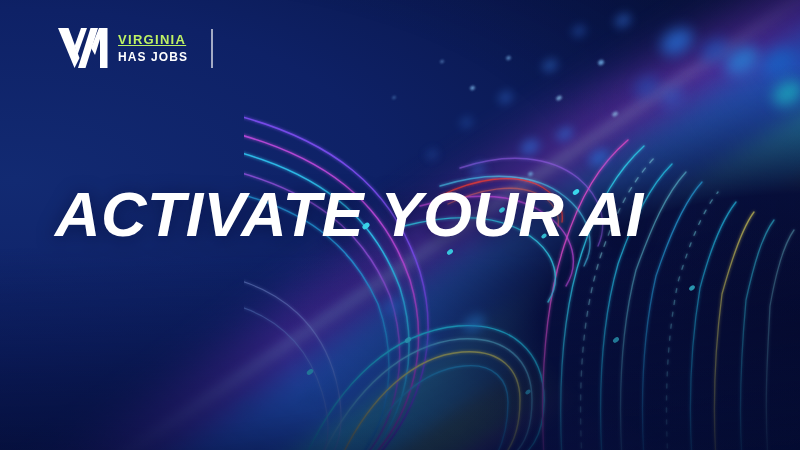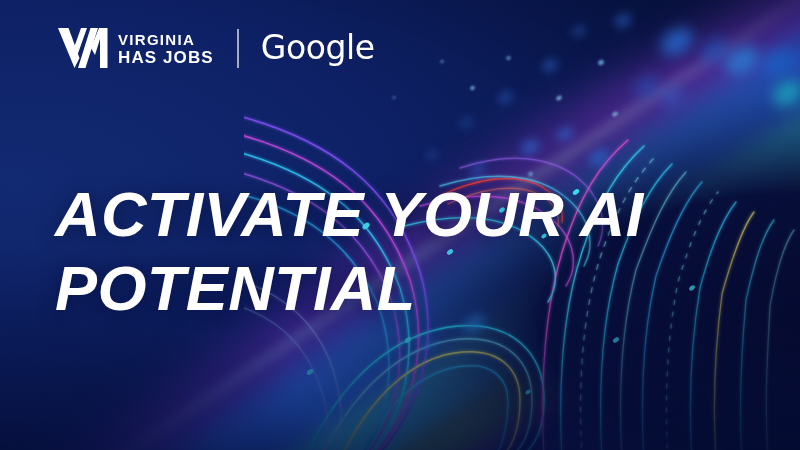--- a/index.html
+++ b/index.html
@@ -35,22 +35,22 @@
   .bokeh.big{filter:blur(7px);}
 
   .vignette{position:absolute;inset:0;pointer-events:none;
     background:radial-gradient(130% 115% at 18% 46%, rgba(0,0,0,0) 42%, rgba(2,6,30,.5) 100%);}
 
   
   .lockup{position:absolute;left:57px;top:25px;display:flex;align-items:center;height:46px;}
   .va-mark{width:52px;height:42px;margin-right:9px;flex:none;}
   .va-mark svg{display:block;width:100%;height:100%;}
   .va-words{display:flex;flex-direction:column;justify-content:center;height:42px;}
-  .va-l1{color:#ffffff;font-size:15px;font-weight:700;letter-spacing:1.3px;line-height:19px;}
-  .va-l2{color:#fff;font-size:17px;font-weight:700;letter-spacing:1.1px;line-height:17px;
+  .va-l1{color:#bef264;font-size:13px;font-weight:700;letter-spacing:1.3px;line-height:19px;text-decoration:underline;}
+  .va-l2{color:#fff;font-size:12px;font-weight:700;letter-spacing:1.1px;line-height:17px;
          text-align:right;}
   .divider{width:2px;height:39px;background:rgba(255,255,255,.62);margin:0 22px 0 23px;flex:none;}
   .google{color:#fff;font-size:33px;font-weight:400;letter-spacing:-.4px;
           font-family:"DejaVu Sans",sans-serif;line-height:1;margin-top:-2px;}
 
   
   .headline{position:absolute;left:55px;top:177px;margin:0;color:#fff;
             font-size:63px;font-weight:700;line-height:74px;letter-spacing:.4px;
             font-family:"Liberation Sans",sans-serif;white-space:nowrap;
             text-shadow:0 2px 18px rgba(4,10,46,.55);}
@@ -222,21 +222,19 @@
       </svg>
     </div>
 
     <div class="va-words">
       <div class="va-l1">VIRGINIA</div>
       <div class="va-l2">HAS JOBS</div>
     </div>
 
     <div class="divider"></div>
 
-    <div class="google">Google</div>
   </div>
 
   <h1 class="headline">
     <span>ACTIVATE YOUR AI</span>
-    <span>POTENTIAL</span>
   </h1>
 
 </div>
 
 </body></html>

